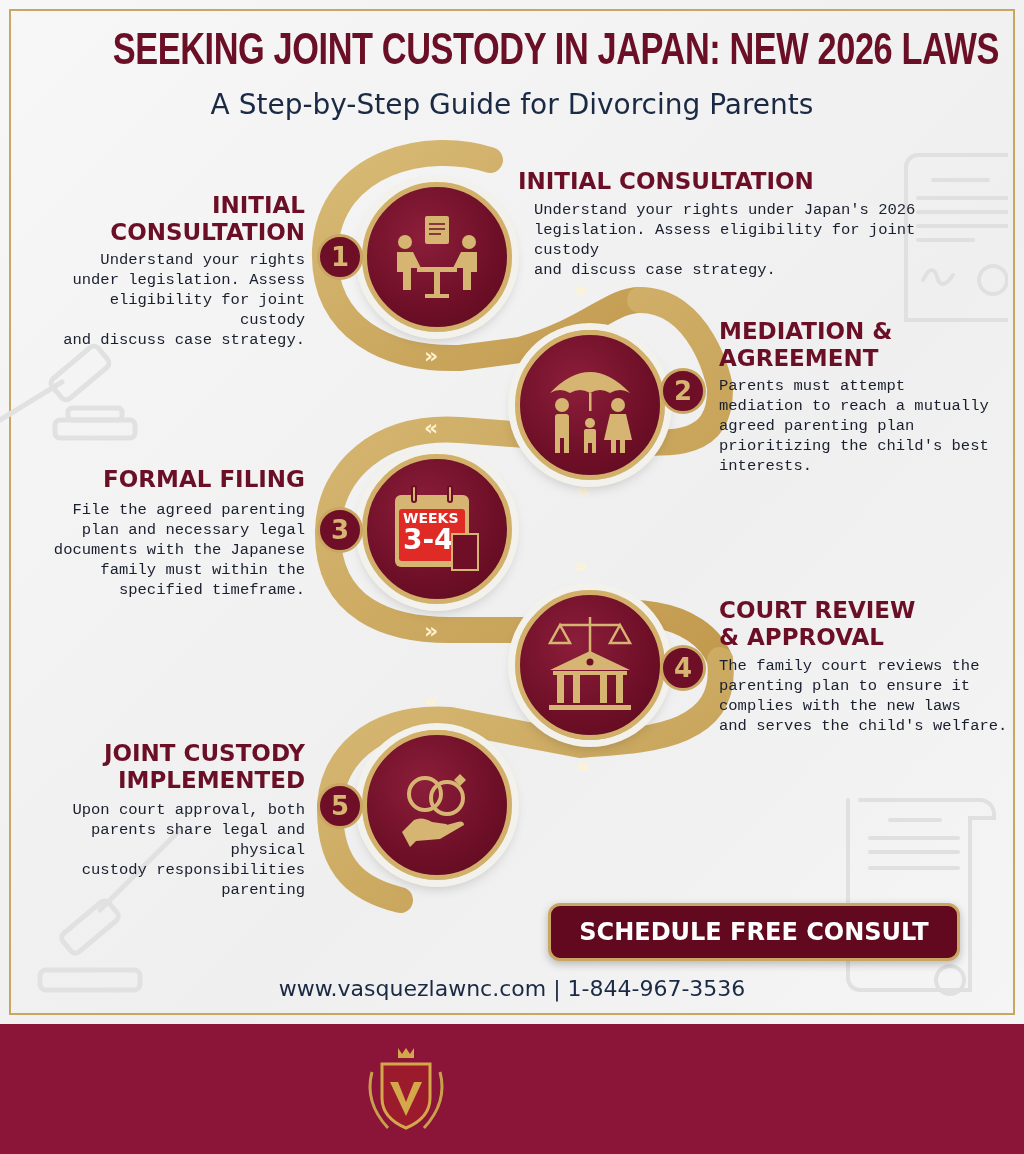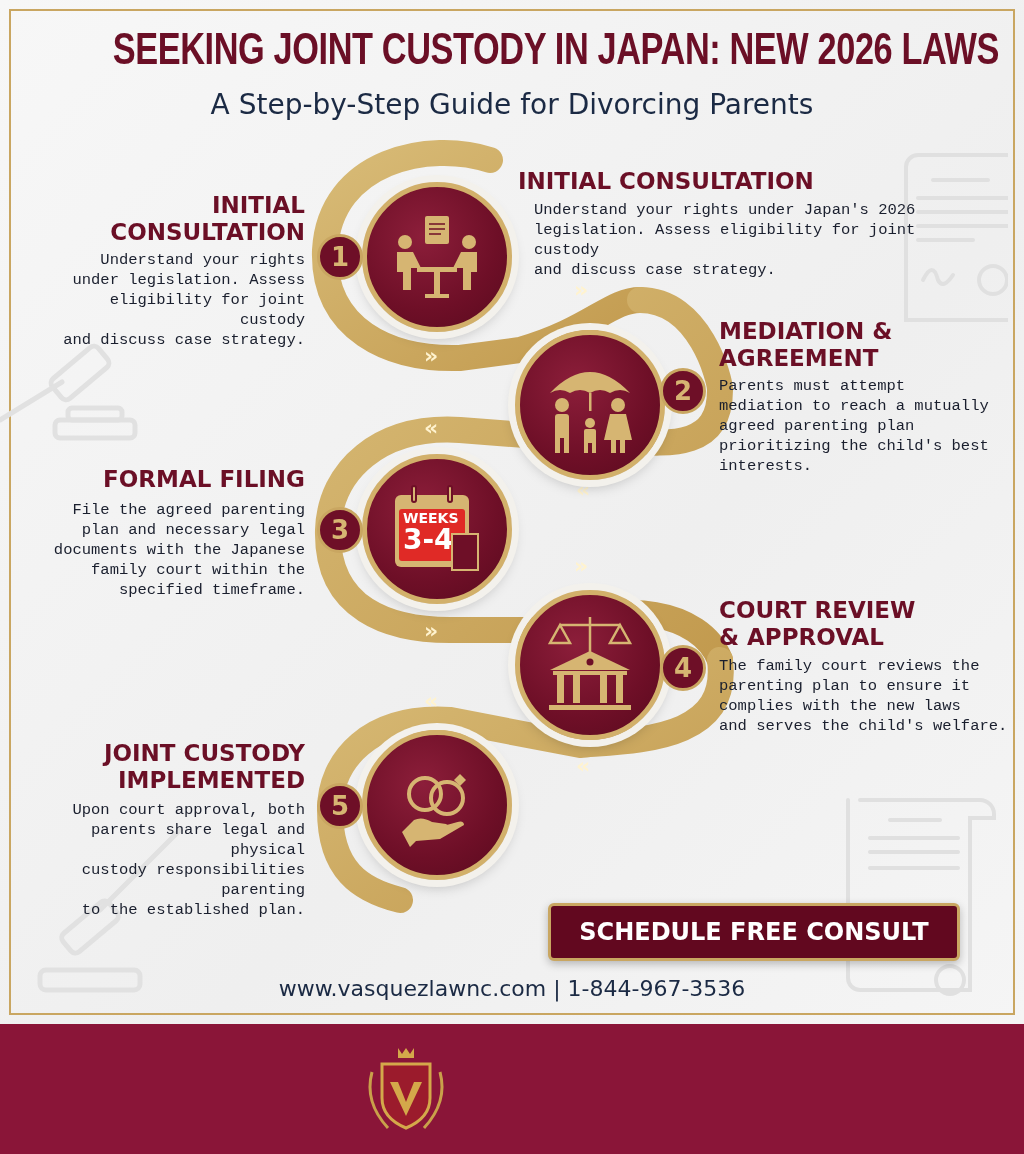--- a/index.html
+++ b/index.html
@@ -51,21 +51,21 @@
     position: absolute; font-family: "DejaVu Sans", sans-serif; font-weight: 700;
     color: #6b0f26; font-size: 23px; line-height: 27px;
   }
   .desc {
     position: absolute; font-family: Liberation Mono, monospace;
     color: #1a1f2e; font-size: 15.5px; line-height: 20px;
   }
   .right { text-align: right; }
   .cta {
     position: absolute; left: 548px; top: 903px; width: 412px; height: 58px;
-    background: #62081f; border: 3px solid #c9a661; border-radius: 6px;
+    background: #62081f; border: 3px solid #c9a661; border-radius: 12px;
     color: #ffffff; font-weight: 700; font-size: 24px;
     display: flex; align-items: center; justify-content: center;
     box-shadow: 0 3px 8px rgba(0,0,0,0.25);
     cursor: pointer;
   }
   .contact {
     position: absolute; left: 0; top: 976px; width: 1024px; text-align: center;
     font-size: 22px; color: #1b2a44; font-family: "DejaVu Sans", sans-serif;
   }
   .footer {
@@ -214,21 +214,21 @@
     <div>interests.</div>
   </div>
 
   <div class="heading right" style="left:60px;top:466px;width:245px;">
     <div>FORMAL FILING</div>
   </div>
   <div class="desc right" style="left:30px;top:500px;width:275px;">
     <div>File the agreed parenting</div>
     <div>plan and necessary legal</div>
     <div>documents with the Japanese</div>
-    <div>family court within the</div>
+    <div>family must within the</div>
     <div>specified timeframe.</div>
   </div>
   <div class="medal" style="left:362px;top:454px;">
     <div style="position:relative;width:84px;height:92px;">
       <div style="position:absolute;left:0;top:12px;width:74px;height:72px;background:#d6b572;border-radius:6px;"></div>
       <div style="position:absolute;left:16px;top:2px;width:6px;height:18px;background:#d6b572;border-radius:3px;border:2px solid #6e0f27;"></div>
       <div style="position:absolute;left:52px;top:2px;width:6px;height:18px;background:#d6b572;border-radius:3px;border:2px solid #6e0f27;"></div>
       <div style="position:absolute;left:4px;top:26px;width:66px;height:52px;background:#e02a26;border-radius:3px;color:#fff;text-align:left;padding-left:4px;font-weight:700;">
         <div style="font-size:14px;line-height:18px;">WEEKS</div>
         <div style="font-size:28px;line-height:26px;">3-4</div>
@@ -270,21 +270,20 @@
   </div>
 
   <div class="heading right" style="left:60px;top:740px;width:245px;">
     <div>JOINT CUSTODY</div>
     <div>IMPLEMENTED</div>
   </div>
   <div class="desc right" style="left:20px;top:800px;width:285px;">
     <div>Upon court approval, both</div>
     <div>parents share legal and physical</div>
     <div>custody responsibilities parenting</div>
-    <div>to the established plan.</div>
   </div>
   <div class="medal" style="left:362px;top:730px;">
     <svg width="90" height="90" viewBox="0 0 90 90">
       <g fill="none" stroke="#d6b572" stroke-width="4">
         <circle cx="33" cy="34" r="16"></circle>
           <circle cx="55" cy="38" r="16"></circle>
       </g>
       <path d="M62 20 l6 -6 l6 6 l-6 6z" fill="#d6b572"></path>
       <path d="M10 72 l12 -12 q8 -4 18 2 l14 2 q4 2 0 5 l-14 0 l22 -6 q10 -4 10 2 l-24 14 l-24 2 l-6 6z" fill="#d6b572"></path>
     </svg>

